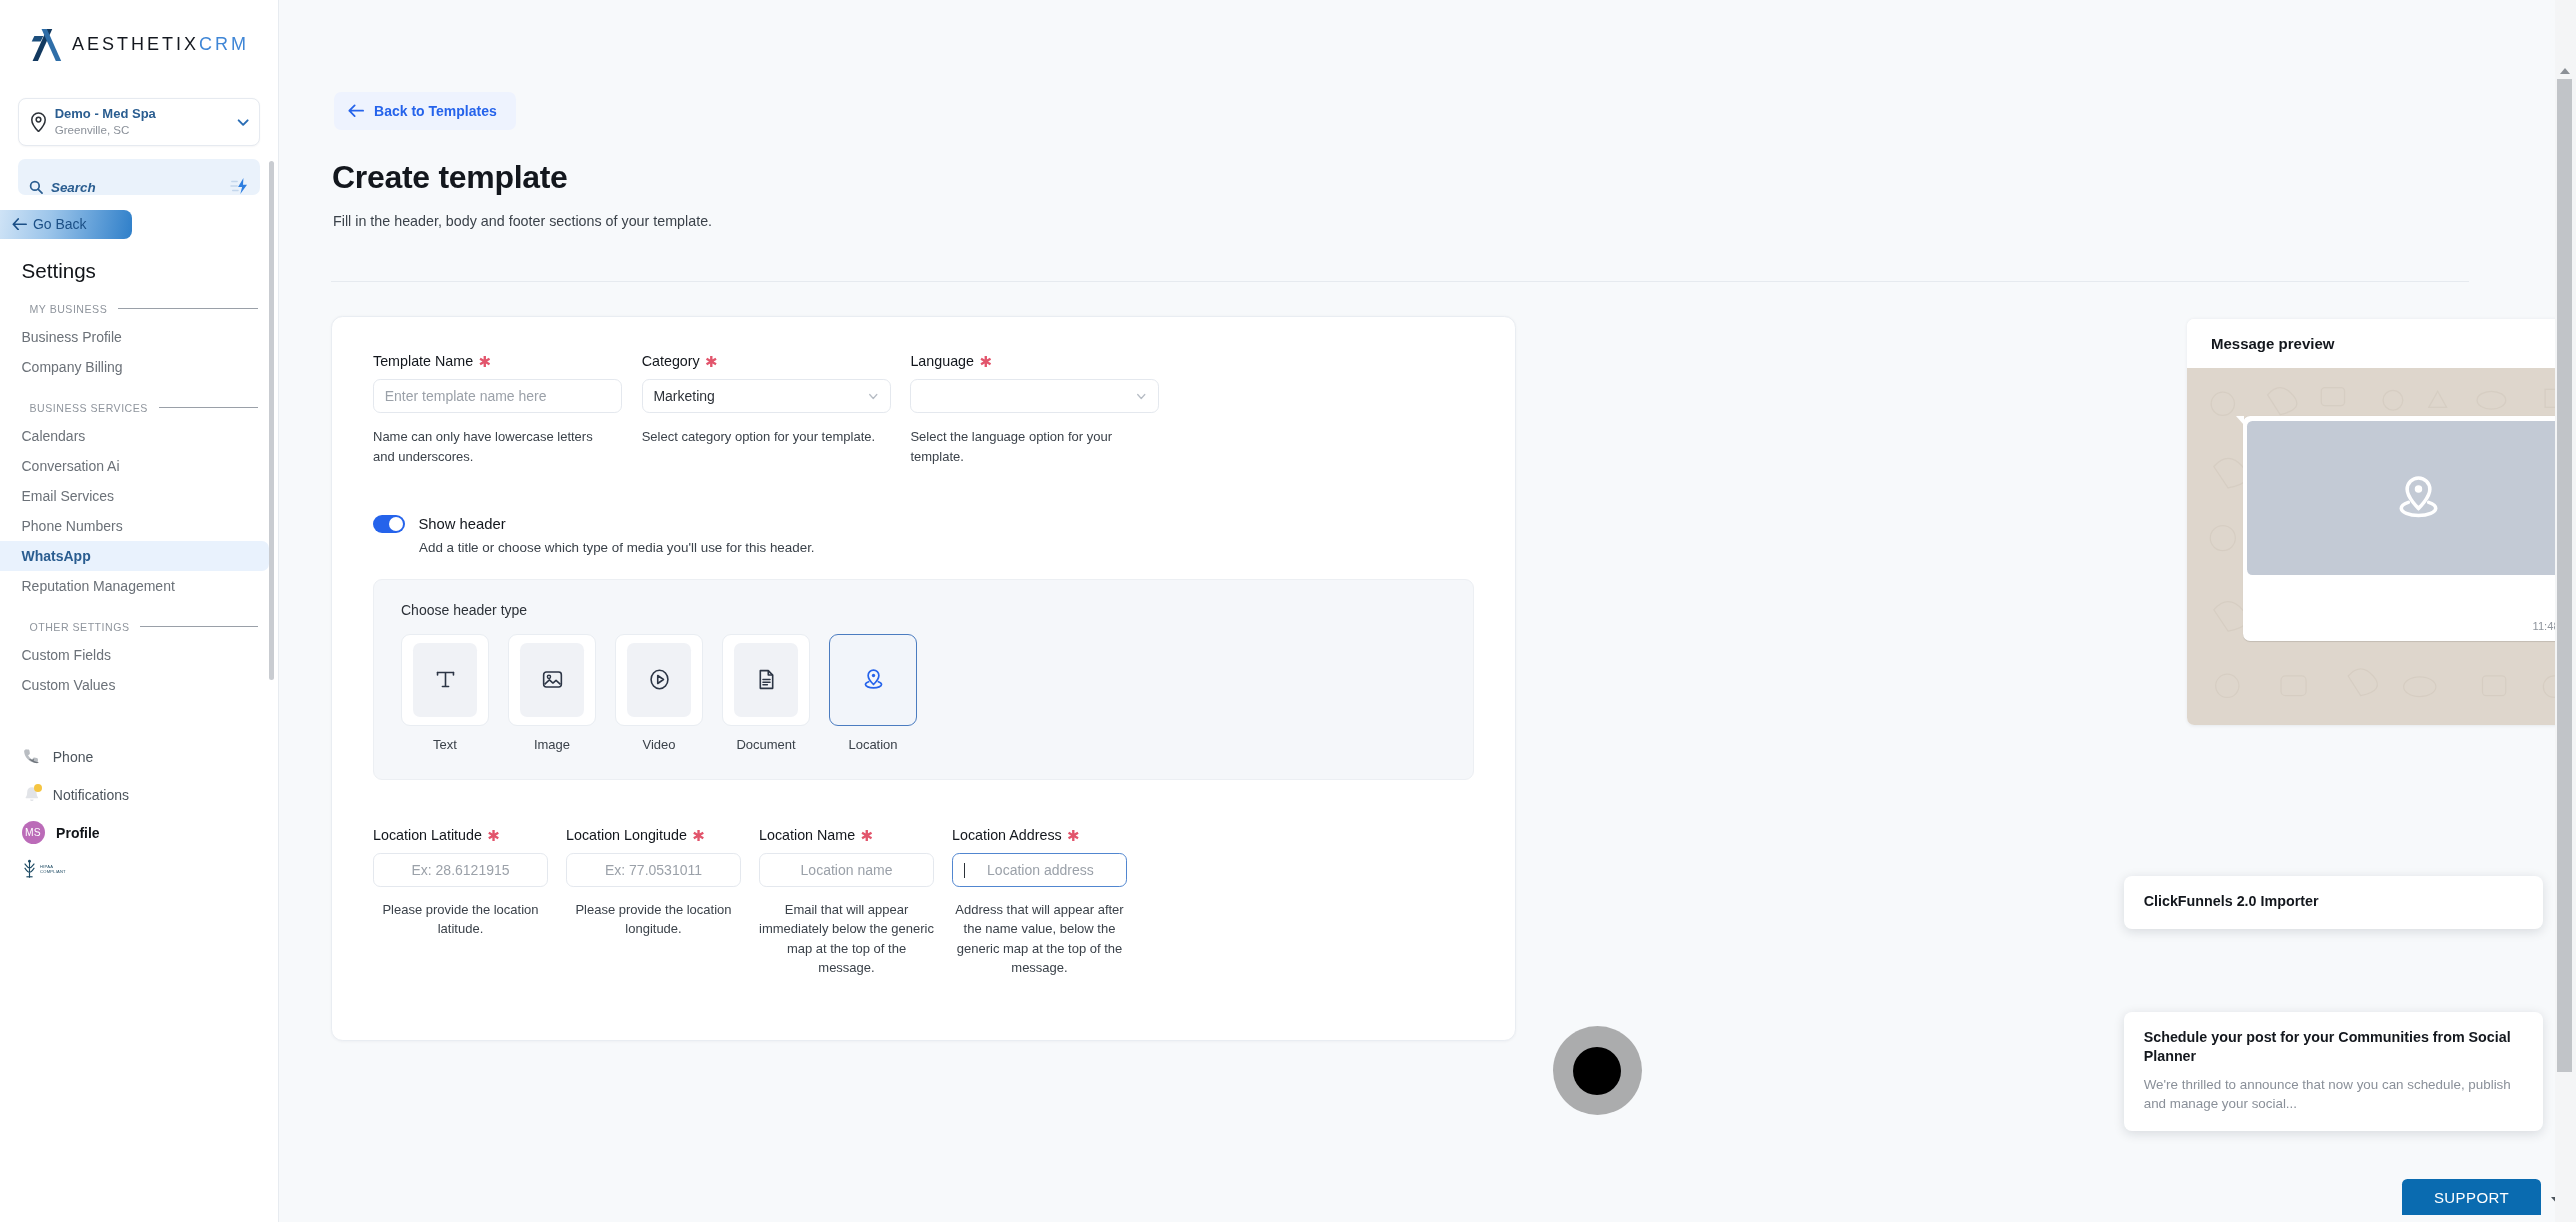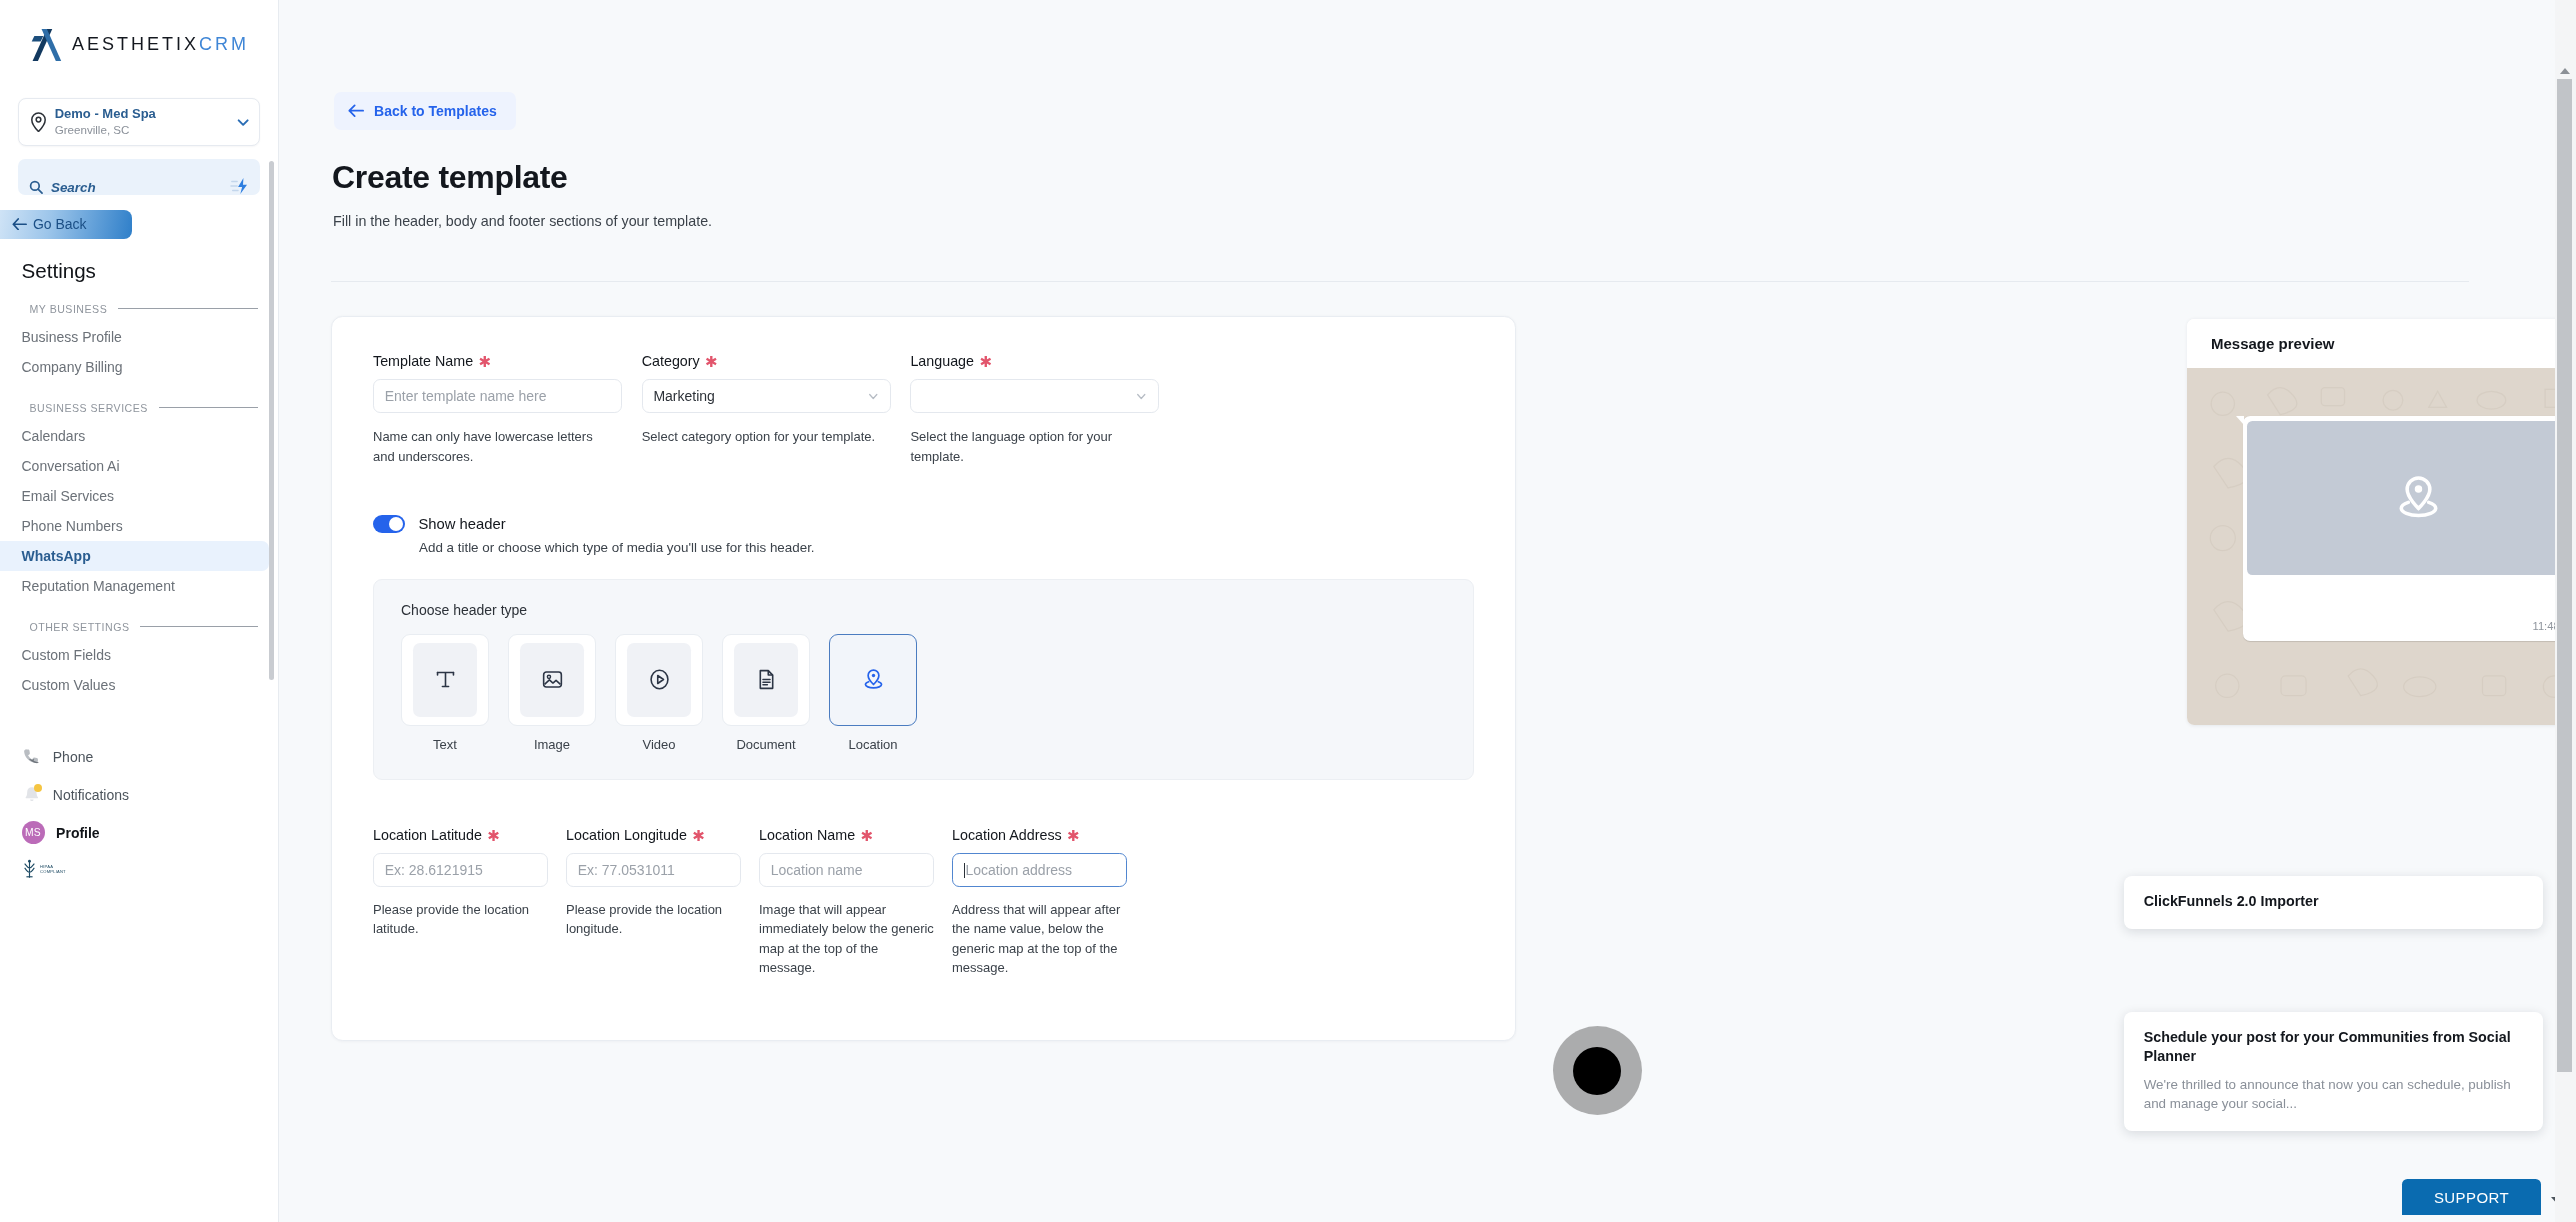--- a/index.html
+++ b/index.html
@@ -193,21 +193,21 @@
     display: flex; align-items: center; justify-content: center;
   }
   .htype .inner {
     width: 64px; height: 74px; background: #f0f2f6; border-radius: 7.2px;
     display: flex; align-items: center; justify-content: center;
   }
   .htype.sel .card { background: #f2f5fa; border-color: #4b7cc0; }
   .htype.sel .inner { background: transparent; }
   .htype-lbl { font-size: 13px; color: #3b424a; }
 
-  .loc-fields { display: flex; padding: 47px 0 0 41px; }
+  .loc-fields { display: flex; padding: 47px 0 0 41px; text-align: center; }
   .lf { width: 175px; margin-right: 18px; }
   .lf .hint { max-width: 175px; margin-top: 12.5px; }
 
   
   .preview {
     position: absolute; left: 1908px; top: 319px;
     width: 462px; height: 0.9px;
   }
   .preview-card {
     width: 462px; border-radius: 7.2px; overflow: hidden;
@@ -597,21 +597,21 @@
       </div>
 
       <div class="lf">
         <div class="fld-label">
           <span>Location Name</span>
           <span class="req">✱</span>
         </div>
         <div class="inp">
           <span class="val">Location name</span>
         </div>
-        <div class="hint">Image that will appear immediately below the generic map at the top of the message.</div>
+        <div class="hint">Email that will appear immediately below the generic map at the top of the message.</div>
       </div>
 
       <div class="lf">
         <div class="fld-label">
           <span>Location Address</span>
           <span class="req">✱</span>
         </div>
         <div class="inp focused">
           <span class="caret"></span>
           <span class="val">Location address</span>

